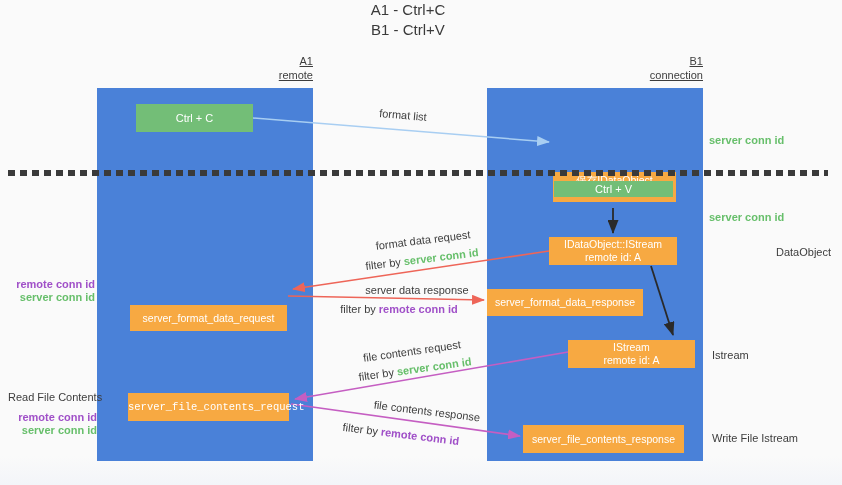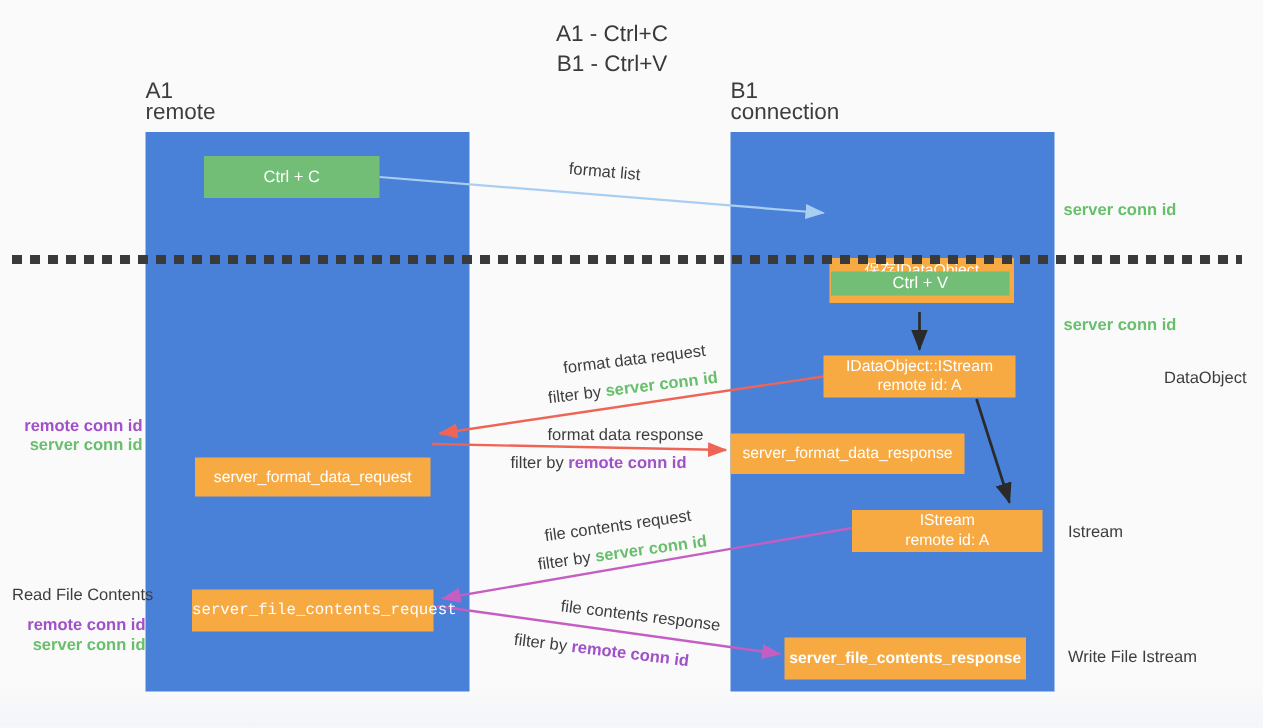--- a/index.html
+++ b/index.html
@@ -1,24 +1,24 @@
 <!DOCTYPE html>
 <html><head>
 <meta charset="utf-8">
 <style>
   html,body { margin:0; padding:0; }
   body { font-family:"Liberation Sans", sans-serif; background:#fafafa; }
   .canvas { position:relative; width:842px; height:485px; overflow:hidden;
             background:linear-gradient(#fafafa 0%, #fafafa 94%, #f3f5f9 100%); }
 
-  .title { position:absolute; left:308px; top:13px; width:200px; text-align:center;
+  .title { position:absolute; left:308px; top:0; width:200px; text-align:center;
            font-size:15px; line-height:20px; color:#3a3a3a; }
 
-  .lane-header { position:absolute; top:54px; width:216px; text-align:left;
-                 font-size:15px; line-height:14px; color:#3d3d3d; }
+  .lane-header { position:absolute; top:54px; width:216px; text-align:right;
+                 font-size:11px; line-height:14px; color:#3d3d3d;text-decoration:underline; }
   .lane { position:absolute; top:88px; height:373px; width:216px; background:#4a81d8; z-index:1; }
 
   .divider { position:absolute; left:8px; top:170px; width:820px; height:6px; z-index:5;
              background-image:repeating-linear-gradient(to right,#3a3a3a 0 7px,transparent 7px 12px); }
 
   svg.arrows { position:absolute; left:0; top:0; z-index:3; }
 
   .node { position:absolute; z-index:4; color:#fff; text-align:center;
           display:flex; flex-direction:column; justify-content:center;
           font-size:10.5px; line-height:13px; }
@@ -112,30 +112,30 @@
 
   <div class="node orange" style="left:568px; top:340px; width:127px; height:28px;">
     <span>IStream</span>
     <span>remote id: A</span>
   </div>
 
   <div class="node orange" style="left:128px; top:393px; width:161px; height:28px;font-family:Liberation Mono, monospace;">
     <span>server_file_contents_request</span>
   </div>
 
-  <div class="node orange" style="left:523px; top:425px; width:161px; height:28px;font-weight:bold;">
+  <div class="node orange" style="left:523px; top:425px; width:161px; height:28px;">
     <span>server_file_contents_response</span>
   </div>
 
   <div class="lbl r-p5" style="left:368px; top:109px; width:70px;">format list</div>
 
   <div class="lbl r-n7" style="left:368px; top:234px; width:110px;">format data request</div>
   <div class="lbl r-n7" style="left:360px; top:253px; width:124px;"><span>filter by</span> <span class="green-t">server conn id</span></div>
 
-  <div class="lbl" style="left:362px; top:284px; width:110px;">format data response</div>
+  <div class="lbl" style="left:362px; top:284px; width:110px;">server data response</div>
   <div class="lbl" style="left:338px; top:303px; width:122px;"><span>filter by</span> <span class="purple-t">remote conn id</span></div>
 
   <div class="lbl r-n8" style="left:360px; top:345px; width:104px;">file contents request</div>
   <div class="lbl r-n8" style="left:353px; top:363px; width:124px;"><span>filter by</span> <span class="green-t">server conn id</span></div>
 
   <div class="lbl r-p7" style="left:372px; top:405px; width:110px;">file contents response</div>
   <div class="lbl r-p7" style="left:340px; top:428px; width:122px;"><span>filter by</span> <span class="purple-t">remote conn id</span></div>
 
   <div class="side green-t" style="left:709px; top:134px;">server conn id</div>
   <div class="side green-t" style="left:709px; top:211px;">server conn id</div>

